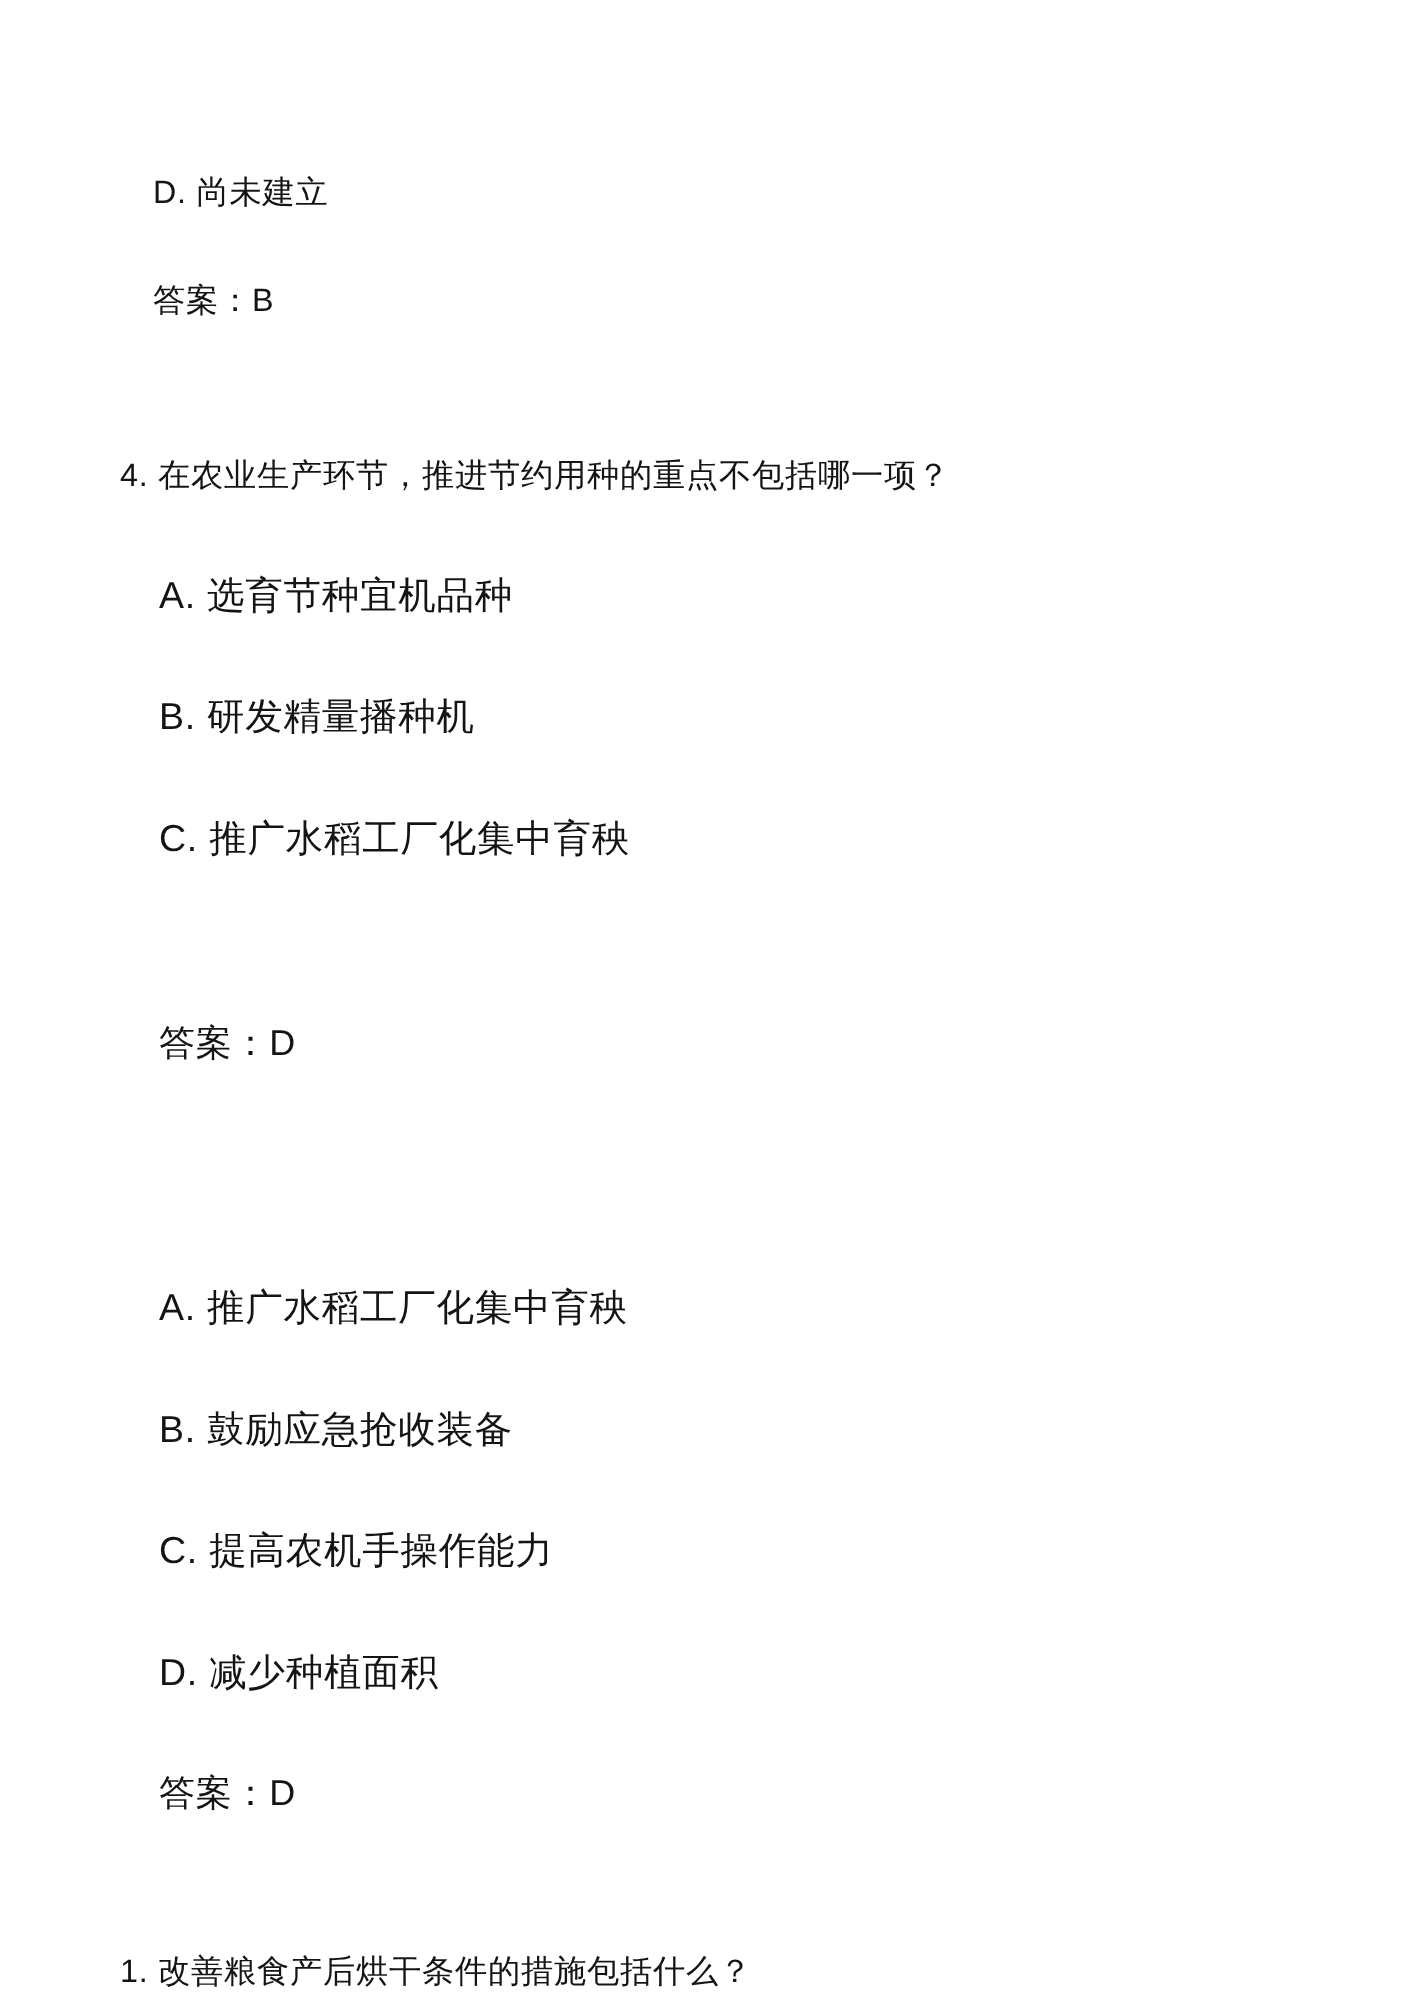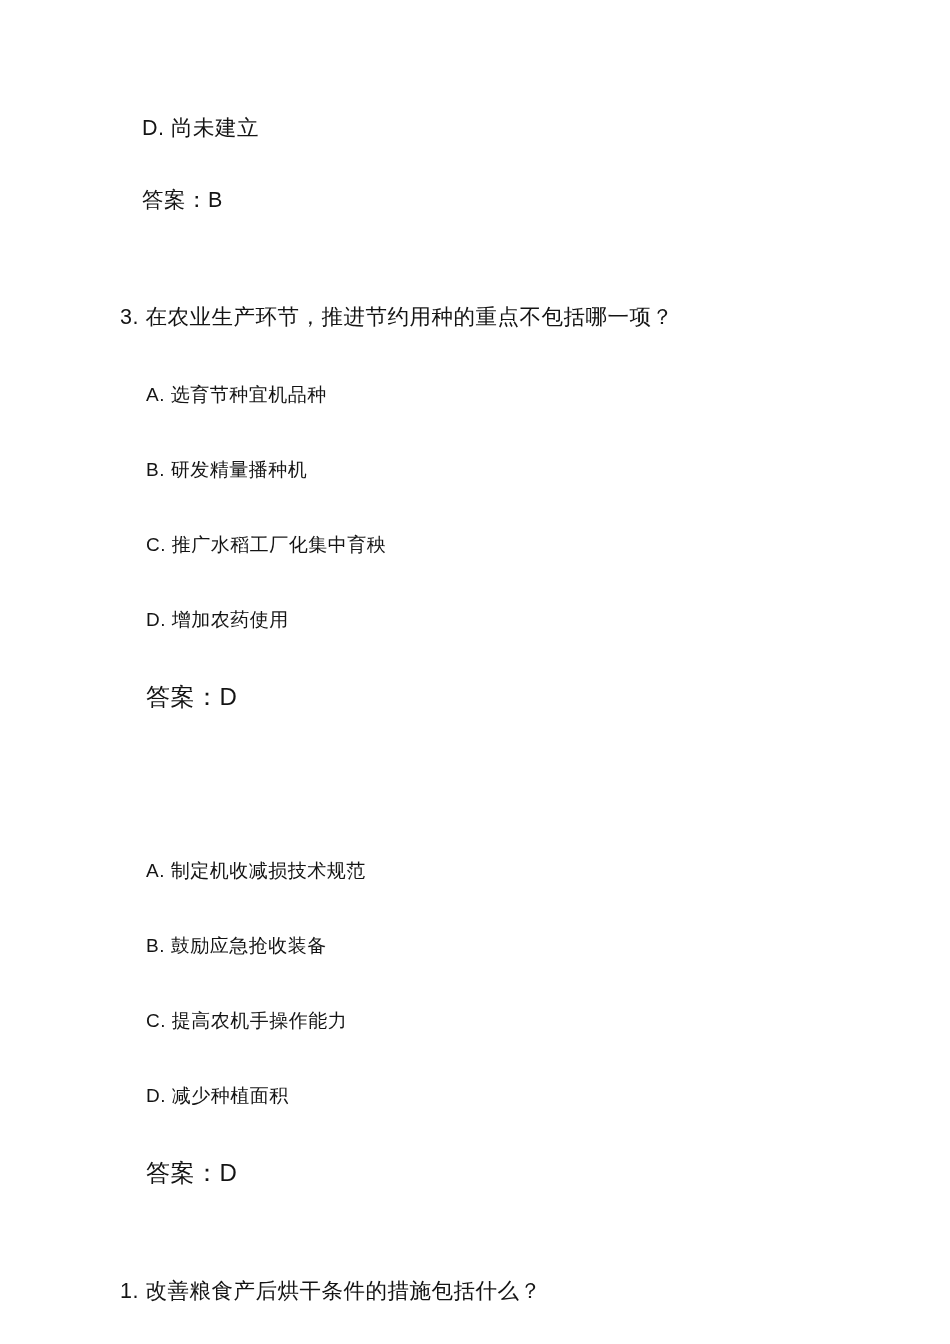--- a/index.html
+++ b/index.html
@@ -12,21 +12,21 @@
     height: 1344px;
     font-family: "Liberation Sans", "DejaVu Sans", sans-serif;
     color: #1a1a1a;
     overflow: hidden;
   }
   .page {
     position: relative;
     width: 950px;
     height: 1344px;
     box-sizing: border-box;
-    padding: 118px 150px 0 120px;
+    padding: 118px 150px 0 80px;
   }
   .doc-body {
     font-size: 21.5px;
     line-height: 1.0;
     color: #141414;
   }
   .tail-line {
     margin: 0 0 0 22px;
     padding: 0;
     font-size: 21.5px;
@@ -38,21 +38,21 @@
   }
   .spacer-block { height: 96px; }
   .q-block { margin: 0; padding: 0; }
   .q-stem {
     margin: 0 0 0 0;
     font-size: 21.5px;
     letter-spacing: 0.5px;
   }
   .q-option {
     margin: 0 0 0 26px;
-    font-size: 19px;
+    font-size: 25px;
     letter-spacing: 0.5px;
   }
   .q-answer {
     margin: 0 0 0 26px;
     font-size: 24px;
     letter-spacing: 0.5px;
   }
   .row-gap { height: 56px; }
   .row-gap-first { height: 50px; }
 </style>
@@ -62,38 +62,37 @@
 <div class="page">
   <div class="doc-body">
 
     <div class="tail-line opt">D. 尚未建立</div>
     <div class="row-gap-first"></div>
     <div class="tail-line">答案：B</div>
 
     <div class="spacer-block"></div>
 
     <div class="q-block">
-      <div class="q-stem">3. 在农业生产环节，推进节约用种的重点不包括哪一项？</div>
+      <div class="q-stem">4. 在农业生产环节，推进节约用种的重点不包括哪一项？</div>
       <div class="row-gap"></div>
       <div class="q-option">A. 选育节种宜机品种</div>
       <div class="row-gap"></div>
       <div class="q-option">B. 研发精量播种机</div>
       <div class="row-gap"></div>
       <div class="q-option">C. 推广水稻工厂化集中育秧</div>
       <div class="row-gap"></div>
-      <div class="q-option">D. 增加农药使用</div>
       <div class="row-gap"></div>
       <div class="q-answer">答案：D</div>
     </div>
 
     <div class="spacer-block"></div>
 
     <div class="q-block">
       <div class="row-gap"></div>
-      <div class="q-option">A. 制定机收减损技术规范</div>
+      <div class="q-option">A. 推广水稻工厂化集中育秧</div>
       <div class="row-gap"></div>
       <div class="q-option">B. 鼓励应急抢收装备</div>
       <div class="row-gap"></div>
       <div class="q-option">C. 提高农机手操作能力</div>
       <div class="row-gap"></div>
       <div class="q-option">D. 减少种植面积</div>
       <div class="row-gap"></div>
       <div class="q-answer">答案：D</div>
     </div>
 

